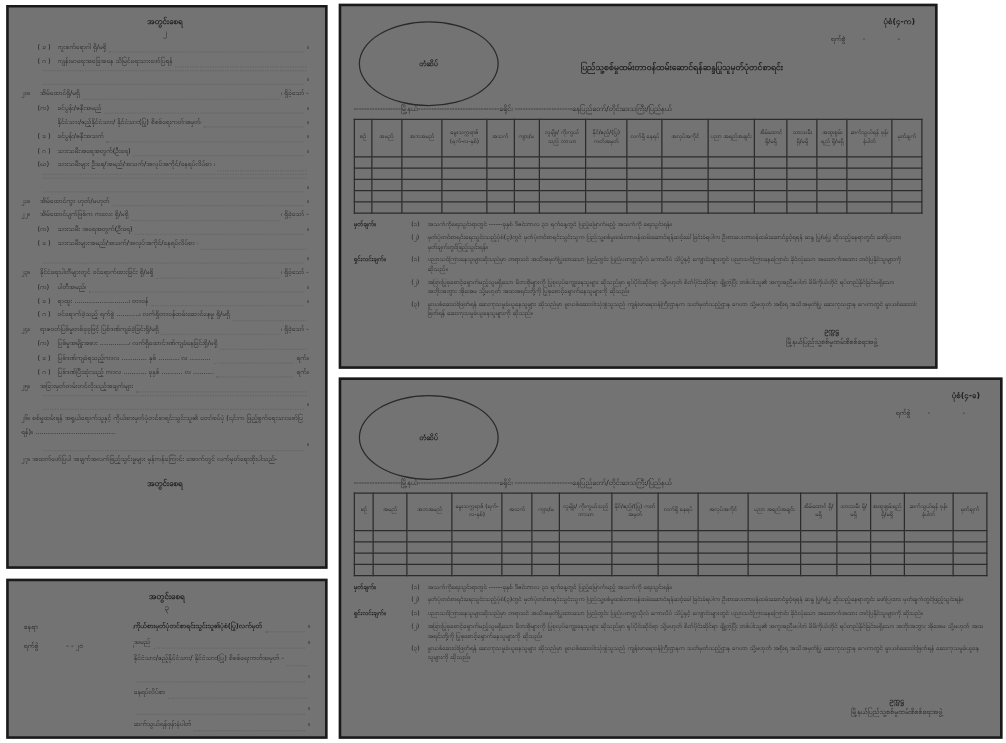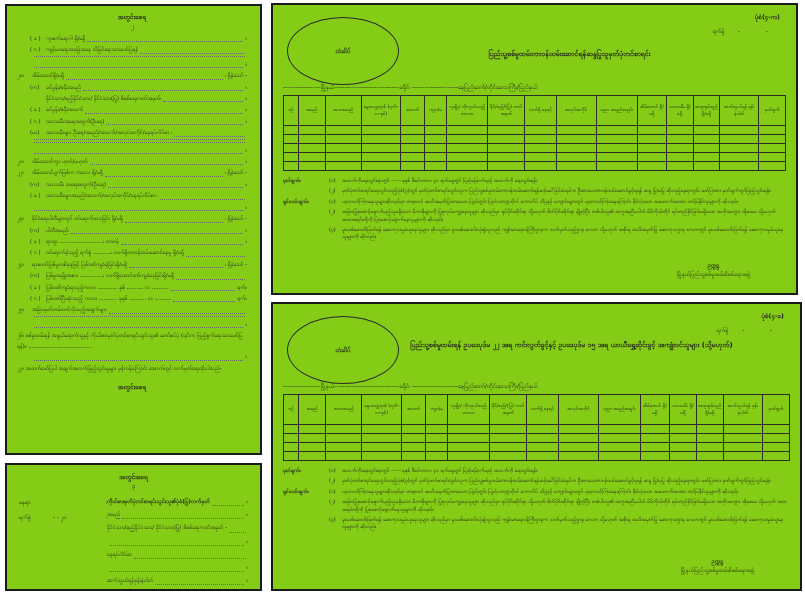--- a/index.html
+++ b/index.html
@@ -1,20 +1,20 @@
 <!DOCTYPE html>
 <html><head>
 <meta charset="utf-8">
 <style>
   * { box-sizing: border-box; margin: 0; padding: 0; }
   html,body { width:805px; height:594px; background:#ffffff; font-family:"DejaVu Sans", sans-serif; color:#1b1b1b; }
-  .panel { position:absolute; background:#84cc16; border:2px solid #1a1a1a; overflow:hidden; }
+  .panel { position:absolute; background:#737373; border:2px solid #1a1a1a; overflow:hidden; }
   #page2 { left:5px; top:4px;   width:257px; height:451px; padding:7px 13px 4px 10px; }
   #page3 { left:5px; top:463px; width:257px; height:128px; padding:8px 12px; }
-  #form4a { left:271px; top:3px;   width:527px; height:292px; padding:6px 10px; }
+  #form4a { left:271px; top:3px;   width:479px; height:292px; padding:6px 10px; }
   #form4b { left:271px; top:302px; width:531px; height:289px; padding:6px 10px; }
 
   
   .pg-head { text-align:center; font-weight:bold; font-size:6.5px; line-height:9px; }
   .pg-num  { text-align:center; font-size:6.5px; line-height:9px; margin-bottom:2px; }
   .ln { display:flex; align-items:flex-end; font-size:5.3px; line-height:11.4px; white-space:nowrap; }
   .ln .n { flex:none; width:15px; }
   .ln .t { flex:none; max-width:205px; overflow:hidden; }
   .ln .leader { flex:1; border-bottom:1px dotted #666; margin:0 2px 2px 2px; min-width:6px; }
   .ln .e { flex:none; }
@@ -545,21 +545,20 @@
 <div class="panel" id="form4b">
   <div class="form-top">
     <div class="seal">တံဆိပ်</div>
     <div class="form-no">ပုံစံ(၄-ခ)</div>
     <div class="form-date">
       <span>ရက်စွဲ</span>
       <span class="dash">-</span>
       <span class="dash">-</span>
     </div>
     <div class="f-title f-title2">
-      <div>ပြည်သူ့စစ်မှုထမ်းရန် ဥပဒေပုဒ်မ ၂၂ အရ ကင်းလွတ်ခွင့်နှင့် ဥပဒေပုဒ်မ ၁၅ အရ ယာယီရွှေ့ဆိုင်းခွင့် အကျုံးဝင်သူများ (သို့မဟုတ်)</div>
     </div>
   </div>
   <div class="loc-line">------------------မြို့နယ်-------------------------------ခရိုင်၊ ----------------------နေပြည်တော်/တိုင်းဒေသကြီး/ပြည်နယ်</div>
   <table class="reg">
     <colgroup>
       <col style="width:3%">
         <col style="width:5.3%">
         <col style="width:7.2%">
         <col style="width:7.8%">
       <col style="width:4.8%">

